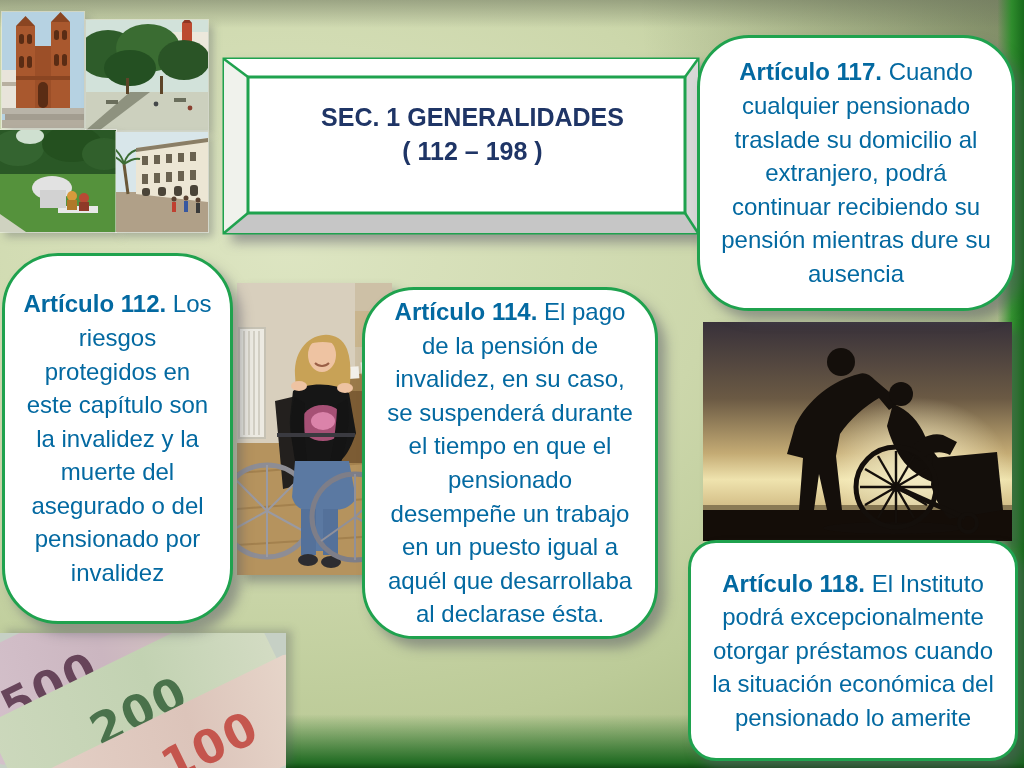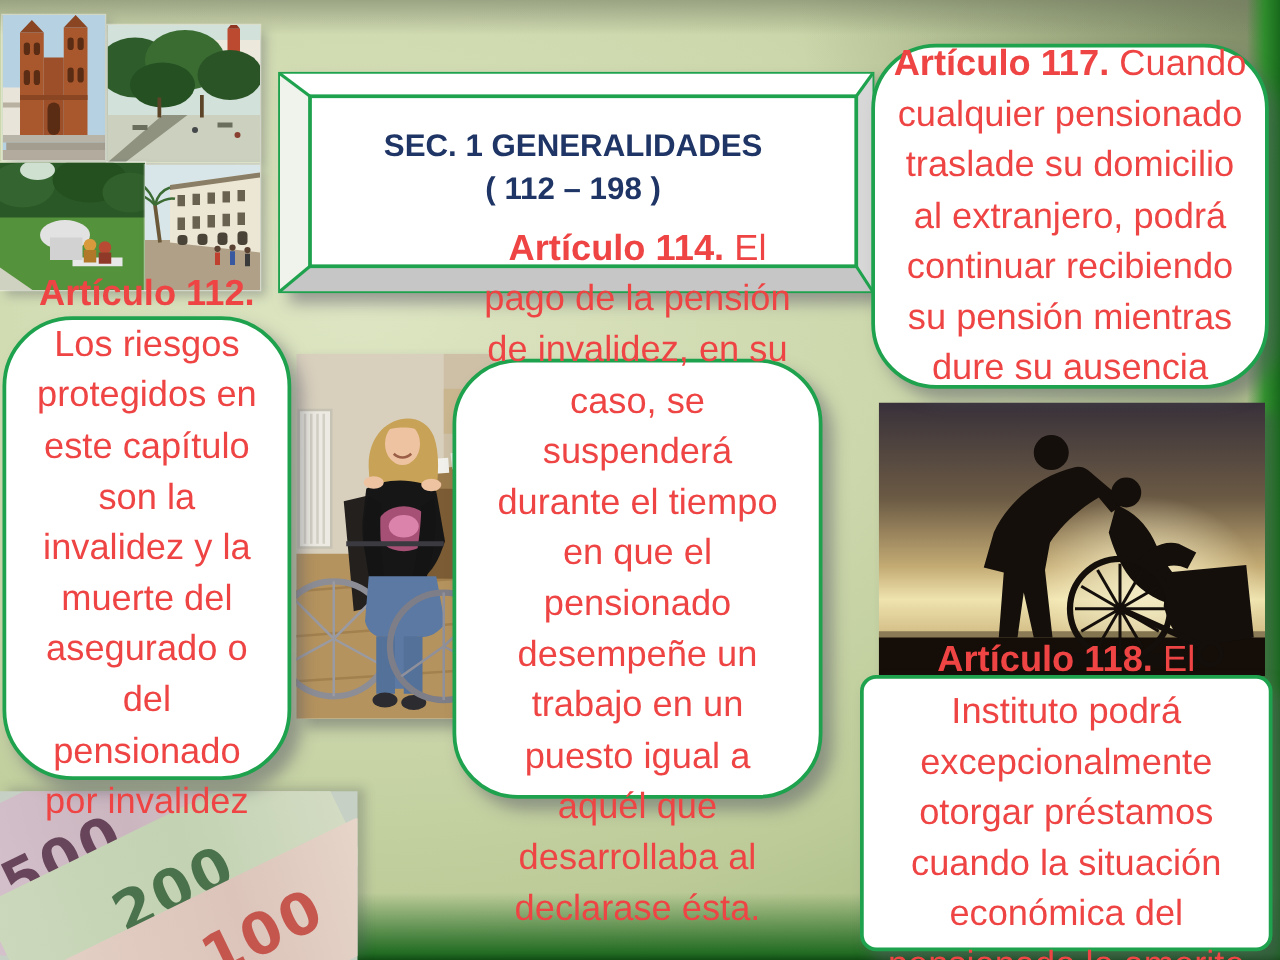--- a/index.html
+++ b/index.html
@@ -12,35 +12,35 @@
       linear-gradient(to bottom, rgba(112,120,96,.55) 0%, rgba(112,120,96,0) 28px),
       radial-gradient(circle at 100% 0%, rgba(80,88,66,.55) 0%, rgba(80,88,66,0) 30%),
       radial-gradient(ellipse at 28% 32%, #dde5c2 0%, #ccd7ab 42%, #bccb98 66%, #a5b87f 88%, #94aa6d 100%);
   }
   .photo{position:absolute;z-index:1;}
   .shadowed{box-shadow:7px 7px 10px rgba(78,80,92,.45);}
   
   .title-box{position:absolute;left:222px;top:57px;width:478px;height:178px;z-index:2;
              filter:drop-shadow(9px 8px 6px rgba(96,96,110,.55));}
   .title-box svg{display:block;}
-  .title-text{position:absolute;left:18px;top:20px;width:437px;height:136px;
+  .title-text{position:absolute;left:32px;top:20px;width:437px;height:136px;
               display:flex;flex-direction:column;align-items:center;justify-content:center;
               padding-bottom:22px;box-sizing:border-box;
               color:#1f3566;font-weight:bold;font-size:25px;line-height:34px;text-align:center;}
   
   .bubble{position:absolute;z-index:3;background:#ffffff;border:3px solid #1fa24e;
           box-shadow:8px 9px 12px rgba(88,90,102,.5);
           display:flex;align-items:center;justify-content:flex-start;text-align:center;
-          color:#ef4444;font-size:29px;line-height:1.4;box-sizing:border-box;}
+          color:#0369a1;font-size:24px;line-height:1.4;box-sizing:border-box;}
   .bubble p{margin:0;}
   .bubble b{font-weight:bold;}
   .b117{left:697px;top:35px;width:318px;height:276px;border-radius:52px;padding:8px 14px;}
   .b112{left:2px;top:253px;width:231px;height:371px;border-radius:56px;padding:4px 17px;}
   .b114{left:362px;top:287px;width:296px;height:352px;border-radius:52px;padding:10px 22px;}
-  .b118{left:688px;top:540px;width:330px;height:221px;border-radius:13px;padding:8px 14px;}
+  .b118{left:688px;top:540px;width:330px;height:221px;border-radius:28px;padding:8px 14px;}
   
   .collage{left:0;top:10px;width:210px;height:224px;}
   .tile{position:absolute;overflow:hidden;outline:1px solid rgba(255,255,255,.45);
         box-shadow:5px 5px 8px rgba(80,82,94,.35);}
   .t-cathedral{left:2px;top:2px;width:82px;height:116px;}
   .t-plaza{left:86px;top:10px;width:122px;height:110px;}
   .t-park{left:0;top:120px;width:116px;height:102px;}
   .t-street{left:116px;top:122px;width:92px;height:100px;}
   
   .money{left:0;top:633px;width:286px;height:135px;overflow:hidden;background:#c6d0c5;

